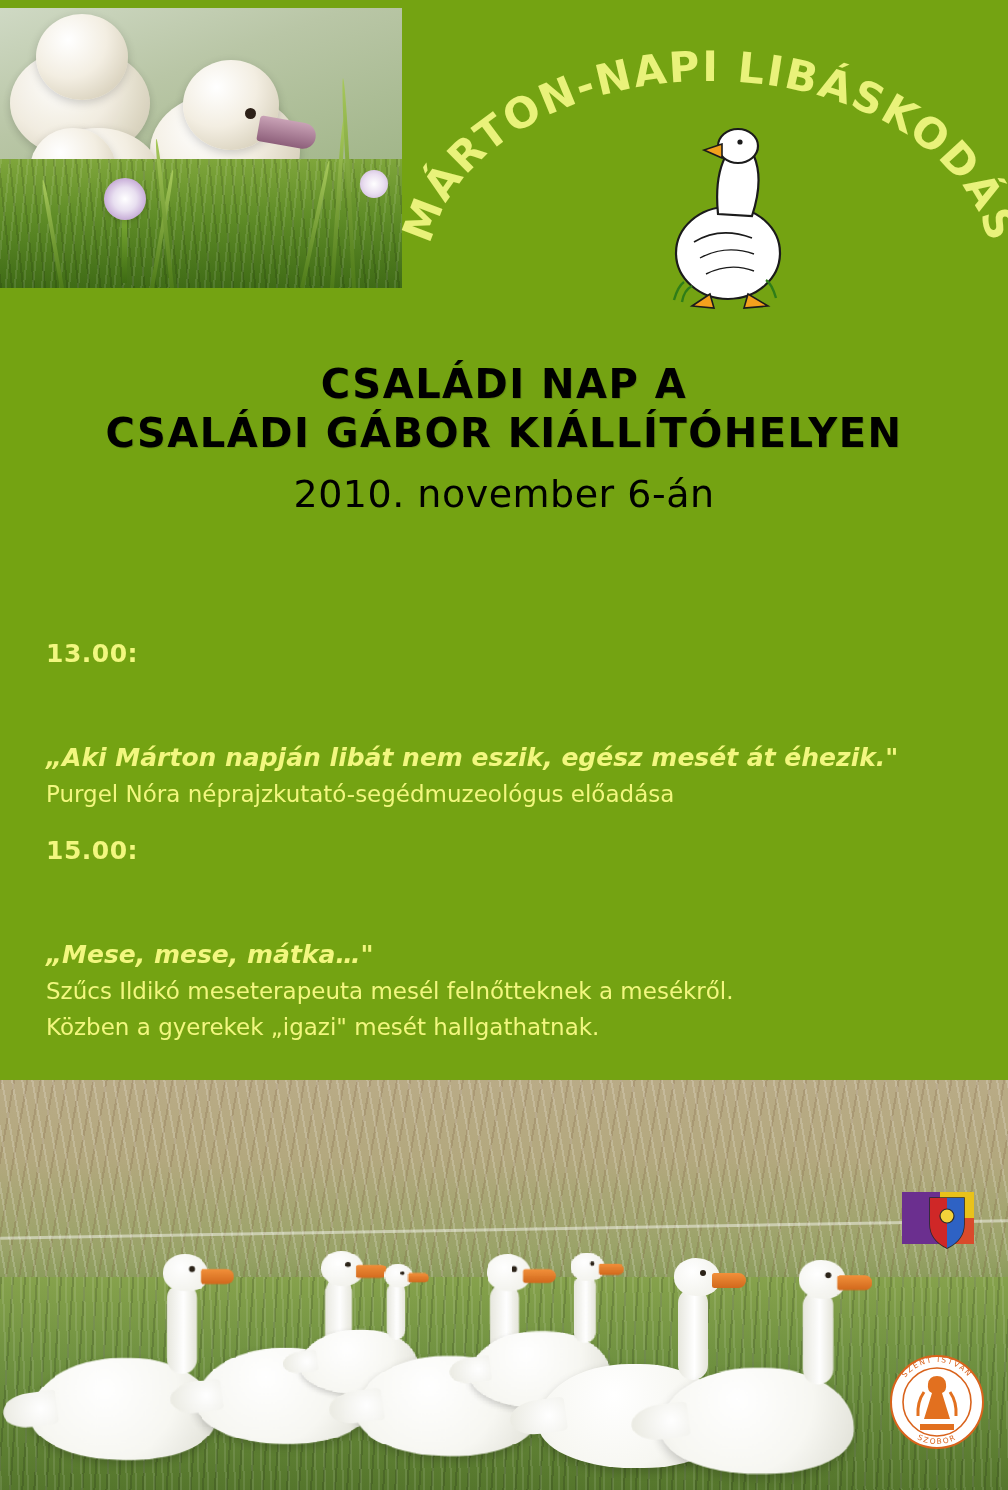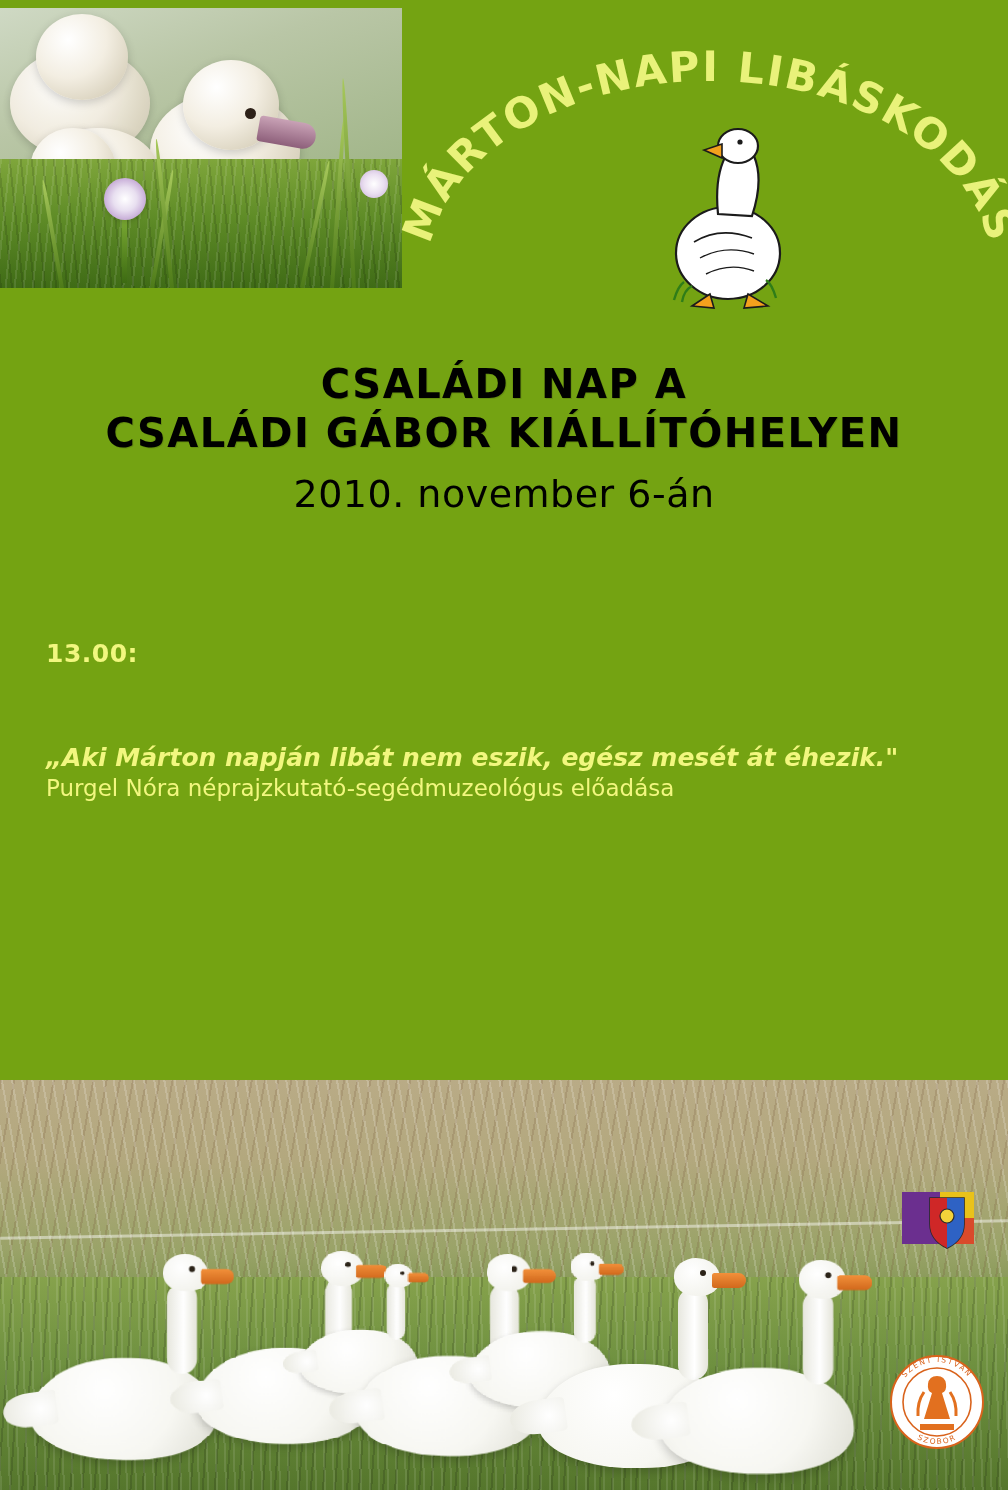--- a/index.html
+++ b/index.html
@@ -170,21 +170,21 @@
     font-weight: bold;
     font-style: italic;
     font-size: 25px;
     line-height: 1.26;
   }
   .prog-title.plain { font-style: normal; }
   .prog-sub {
     font-family: "DejaVu Sans", sans-serif;
     font-size: 23px;
     line-height: 1.3;
-    margin-top: 0;
+    margin-top: 6px;
   }
 
   
   .bottom-photo {
     position: absolute;
     left: 0;
     bottom: 0;
     width: 1008px;
     height: 410px;
     overflow: hidden;
@@ -359,20 +359,28 @@
 
     <div class="prog-item">
       <div class="prog-time">13.00:</div>
       <div class="prog-body">
         <div class="prog-title">„Aki Márton napján libát nem eszik, egész mesét át éhezik."</div>
         <div class="prog-sub">Purgel Nóra néprajzkutató-segédmuzeológus előadása</div>
       </div>
     </div>
 
 
+    <div class="prog-item">
+      <div class="prog-time">15.00:</div>
+      <div class="prog-body">
+        <div class="prog-title">„Mese, mese, mátka…"</div>
+        <div class="prog-sub">Szűcs Ildikó meseterapeuta mesél felnőtteknek a mesékről.</div>
+        <div class="prog-sub">Közben a gyerekek „igazi" mesét hallgathatnak.</div>
+      </div>
+    </div>
 
 
   </div>
 
   <div class="bottom-photo">
     <div class="bp-reeds"></div>
     <div class="bp-line"></div>
     <div class="bp-grass"></div>
 
     <div class="goose" style="left:30px; bottom:30px; transform:scale(.98);">

